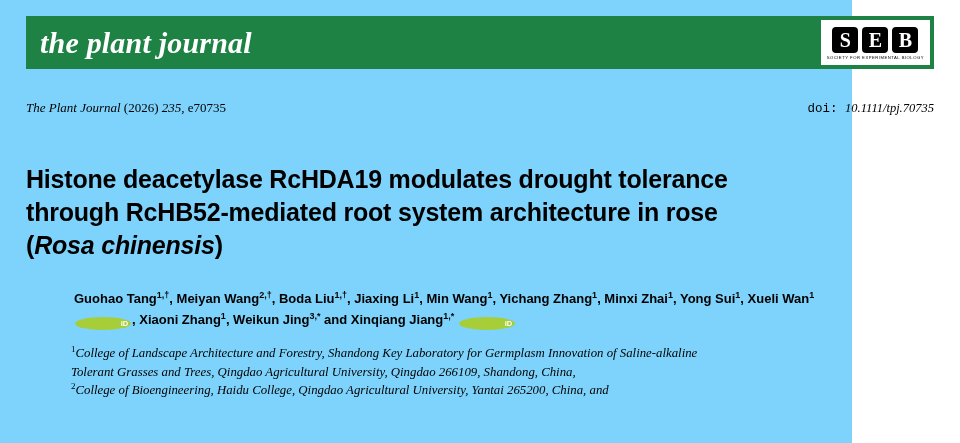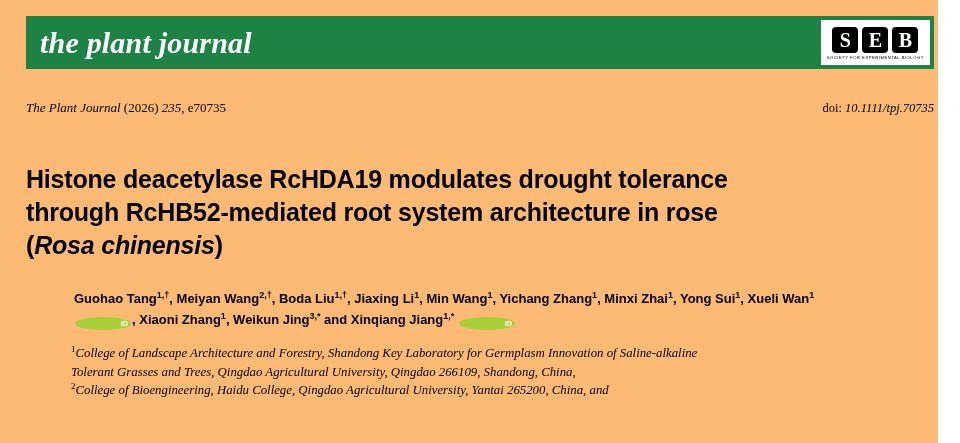--- a/index.html
+++ b/index.html
@@ -9,23 +9,23 @@
   }
   body {
     width: 960px;
     height: 443px;
     font-family: "Liberation Sans", sans-serif;
     color: #000000;
     overflow: hidden;
   }
   .page {
     position: relative;
-    width: 938px;
+    width: 852px;
     height: 443px;
-    background: #fdba74;
+    background: #7dd3fc;
   }
 
   
   .masthead {
     position: absolute;
     left: 26px;
     top: 16px;
     width: 908px;
     height: 53px;
     background: #1e8244;
@@ -100,20 +100,21 @@
   .citation-left .non-italic {
     font-style: normal;
   }
   .citation-right {
     font-family: "Liberation Serif", serif;
     font-size: 12.5px;
     color: #000000;
   }
   .citation-right .doi-label {
     font-style: normal;
+    font-family: Liberation Mono, monospace;
   }
   .citation-right .doi-val {
     font-style: italic;
   }
 
   
   .article-title {
     position: absolute;
     left: 26px;
     top: 146px;

